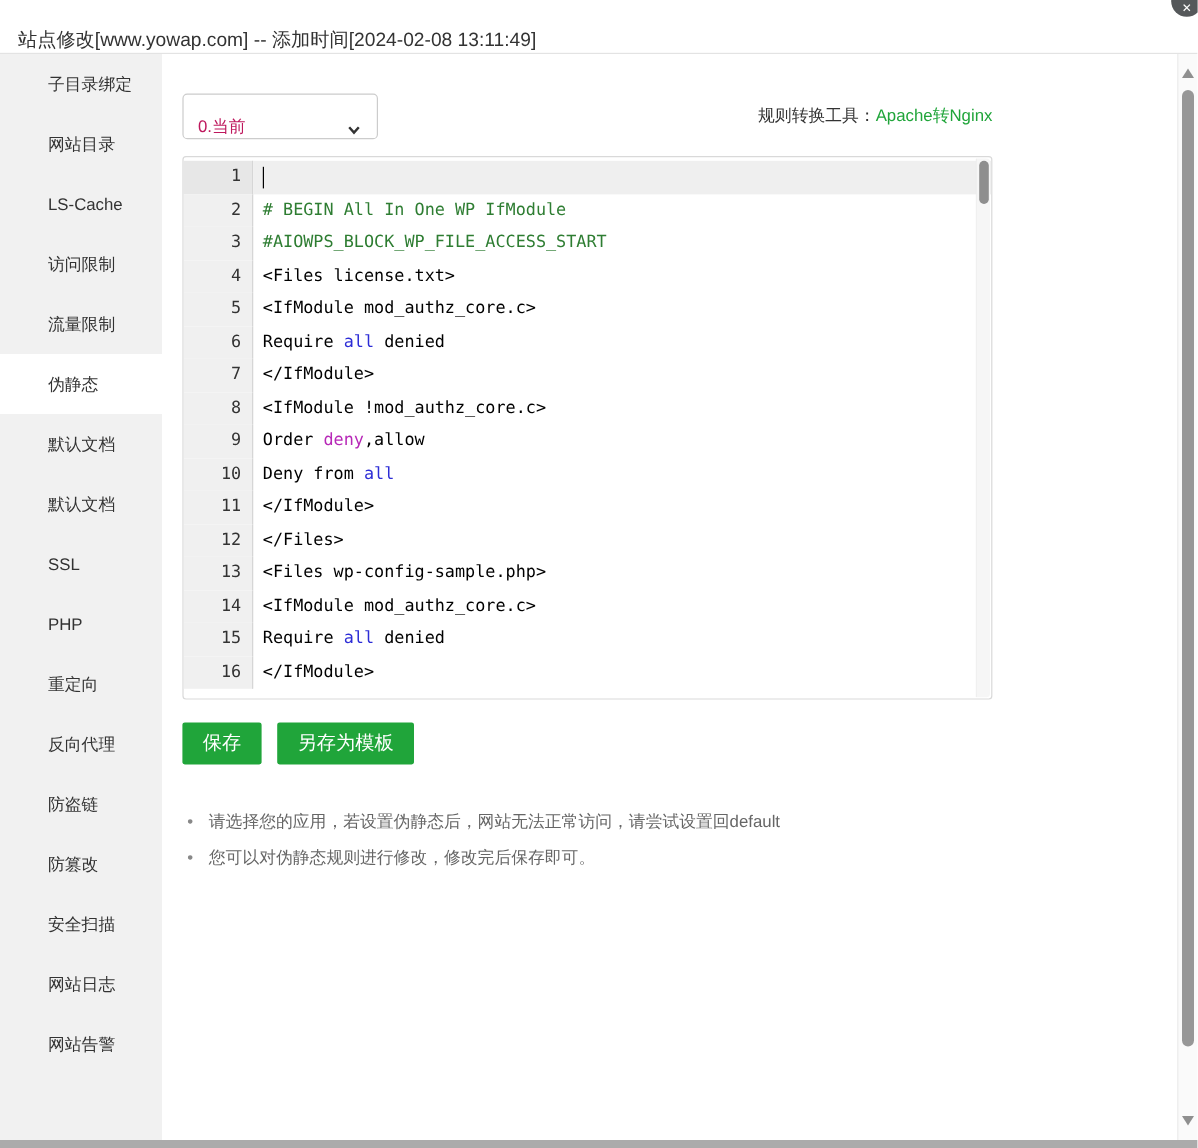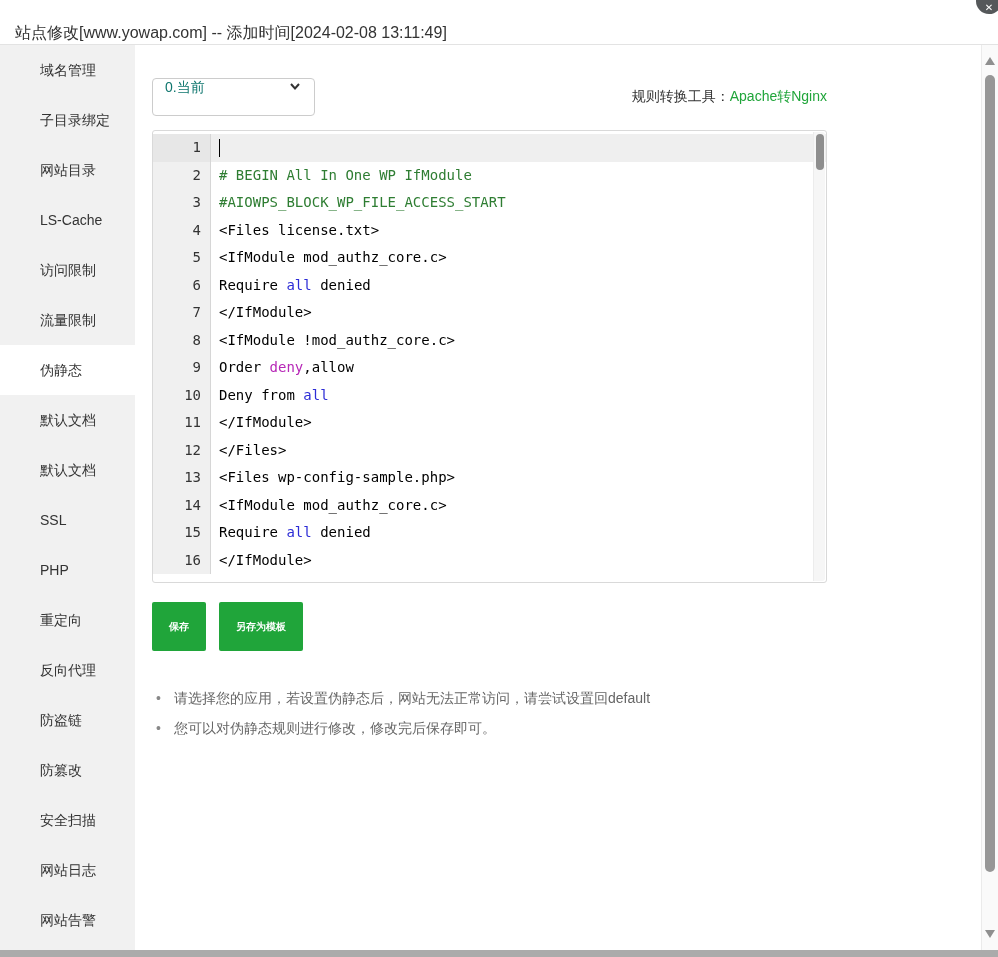--- a/index.html
+++ b/index.html
@@ -35,22 +35,22 @@
   .main {
     position:absolute; left:135px; top:45px; right:17px; bottom:7px;
     background:#fff; padding:33px 0 0 17px; overflow:hidden;
   }
   .toolbar {
     width:675px; display:flex; justify-content:space-between;
     align-items:center; margin-bottom:14px;
   }
   .select-box {
     width:163px; height:38px; border:1px solid #ccc; border-radius:4px;
-    background:#fff; display:flex; align-items:flex-start;
-    padding:0 12px; font-size:14px; color:#0f766e; cursor:pointer;
+    background:#fff; display:flex; align-items:flex-end;
+    padding:0 12px; font-size:14px; color:#be185d; cursor:pointer;
   }
   .select-box .chev { margin-left:auto; display:flex; }
   .converter { font-size:14px; color:#333; }
   .converter a {
     color:var(--accent,#20a53a); text-decoration:none; cursor:pointer;
   }
   
   .editor {
     position:relative; width:675px; height:453px;
     border:1px solid #d9d9d9; border-radius:3px; background:#fff;
@@ -78,24 +78,24 @@
     position:absolute; top:1px; right:1px; bottom:1px; width:12px;
     background:#f6f6f6; border-left:1px solid #ececec; border-radius:0 3px 3px 0;
   }
   .ed-thumb {
     position:absolute; top:2px; left:2px; width:8px; height:36px;
     background:#8e8e8e; border-radius:5px; cursor:pointer;
   }
   
   .actions { margin-top:19px; display:flex; }
   .btn {
-    height:49px; padding:0 17px; margin-right:13px;
+    height:35px; padding:0 17px; margin-right:13px;
     background:var(--accent,#20a53a); color:#fff; border:none;
-    border-radius:2px; font-size:10px;
-    font-family:"Liberation Sans","DejaVu Sans",sans-serif; cursor:pointer;font-weight:bold;
+    border-radius:2px; font-size:16px;
+    font-family:"Liberation Sans","DejaVu Sans",sans-serif; cursor:pointer;
   }
   .notes { margin-top:32px; list-style:none; }
   .notes li {
     font-size:14px; color:#666; line-height:30px; padding-left:22px;
     position:relative;
   }
   .notes li::before {
     content:"\2022"; position:absolute; left:4px; color:#888;
   }
   
@@ -124,21 +124,20 @@
 
 <header class="titlebar">
   <span>站点修改[www.yowap.com] -- 添加时间[2024-02-08 13:11:49]</span>
 </header>
 
 <div class="close-btn">
   <span>✕</span>
 </div>
 
 <nav class="sidebar" id="sidebar">
-    <div class="side-item">域名管理</div>
     <div class="side-item">子目录绑定</div>
     <div class="side-item">网站目录</div>
     <div class="side-item">LS-Cache</div>
     <div class="side-item">访问限制</div>
     <div class="side-item">流量限制</div>
     <div class="side-item active">伪静态</div>
     <div class="side-item">默认文档</div>
     <div class="side-item">默认文档</div>
     <div class="side-item">SSL</div>
     <div class="side-item">PHP</div>

